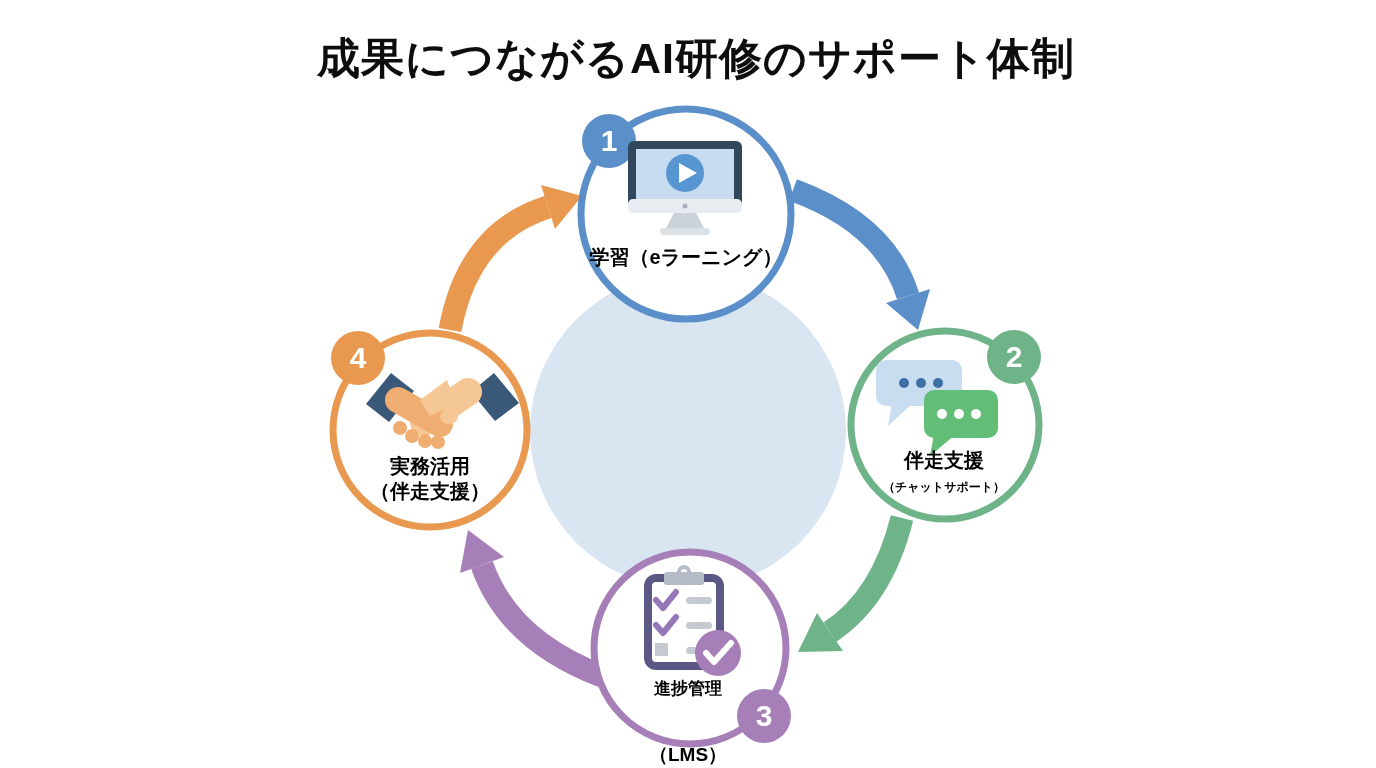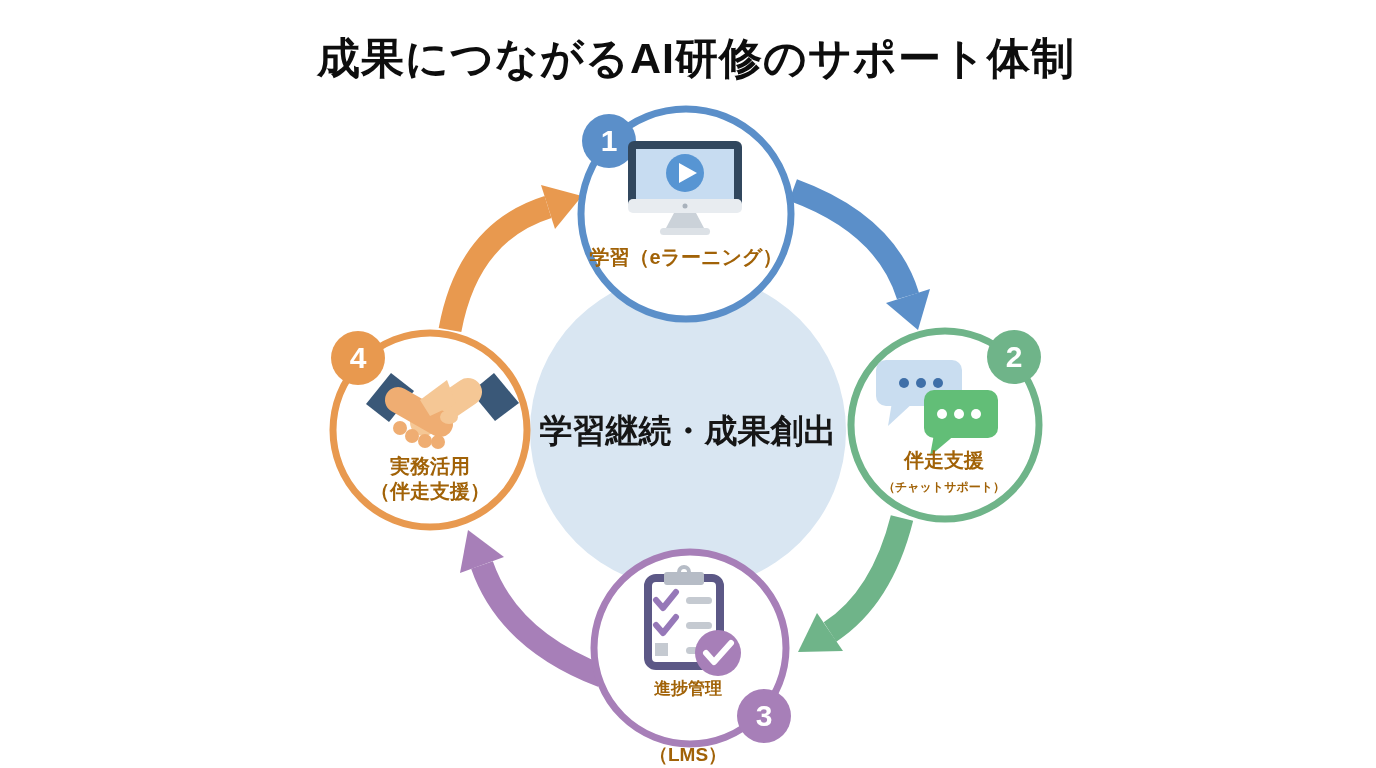--- a/index.html
+++ b/index.html
@@ -7,21 +7,21 @@
     position:relative;width:1376px;height:768px;background:#ffffff;overflow:hidden;
     font-family:"Liberation Sans","DejaVu Sans",sans-serif;
   }
   .title{
     position:absolute;top:22px;left:0;width:100%;margin:8px;text-align:center;
     font-size:43px;font-weight:900;color:#0d0d0d;letter-spacing:1px;
   }
   svg.layer{position:absolute;left:0;top:0;}
   .lbl{
     position:absolute;transform:translate(-50%,-50%);
-    white-space:nowrap;font-weight:800;color:#a16207;text-align:center;line-height:1;
+    white-space:nowrap;font-weight:800;color:#000000;text-align:center;line-height:1;
   }
   .center-lbl{font-size:33px;font-weight:900;color:#161616;}
   .badge-num{
     position:absolute;transform:translate(-50%,-50%);
     color:#ffffff;font-weight:800;font-size:30px;line-height:1;
   }
 </style>
 </head>
 <body>
 
@@ -106,21 +106,20 @@
       <line x1="398" y1="400" x2="440" y2="424" stroke="#EFAD72" stroke-width="26" stroke-linecap="round"></line>
       <polygon points="420,400 447,380 456,404 430,416" fill="#F5C795"></polygon>
       <circle cx="400" cy="428" r="7" fill="#EFAD72"></circle>
       <circle cx="412" cy="436" r="7" fill="#EFAD72"></circle>
       <circle cx="425" cy="441" r="7" fill="#EFAD72"></circle>
       <circle cx="438" cy="442" r="7" fill="#EFAD72"></circle>
       <ellipse cx="449" cy="417" rx="9" ry="7" fill="#F5C795"></ellipse>
     </g>
   </svg>
 
-  <div class="lbl center-lbl" style="left:688px;top:430px;">学習継続・成果創出</div>
 
   <div class="lbl" style="left:686px;top:257px;font-size:20px;">学習（eラーニング）</div>
 
   <div class="lbl" style="left:944px;top:460px;font-size:20px;">伴走支援</div>
   <div class="lbl" style="left:944px;top:487px;font-size:12px;">（チャットサポート）</div>
 
   <div class="lbl" style="left:688px;top:688px;font-size:17px;">進捗管理</div>
   <div class="lbl" style="left:688px;top:754px;font-size:19px;">（LMS）</div>
 
   <div class="lbl" style="left:430px;top:466px;font-size:20px;">実務活用</div>

